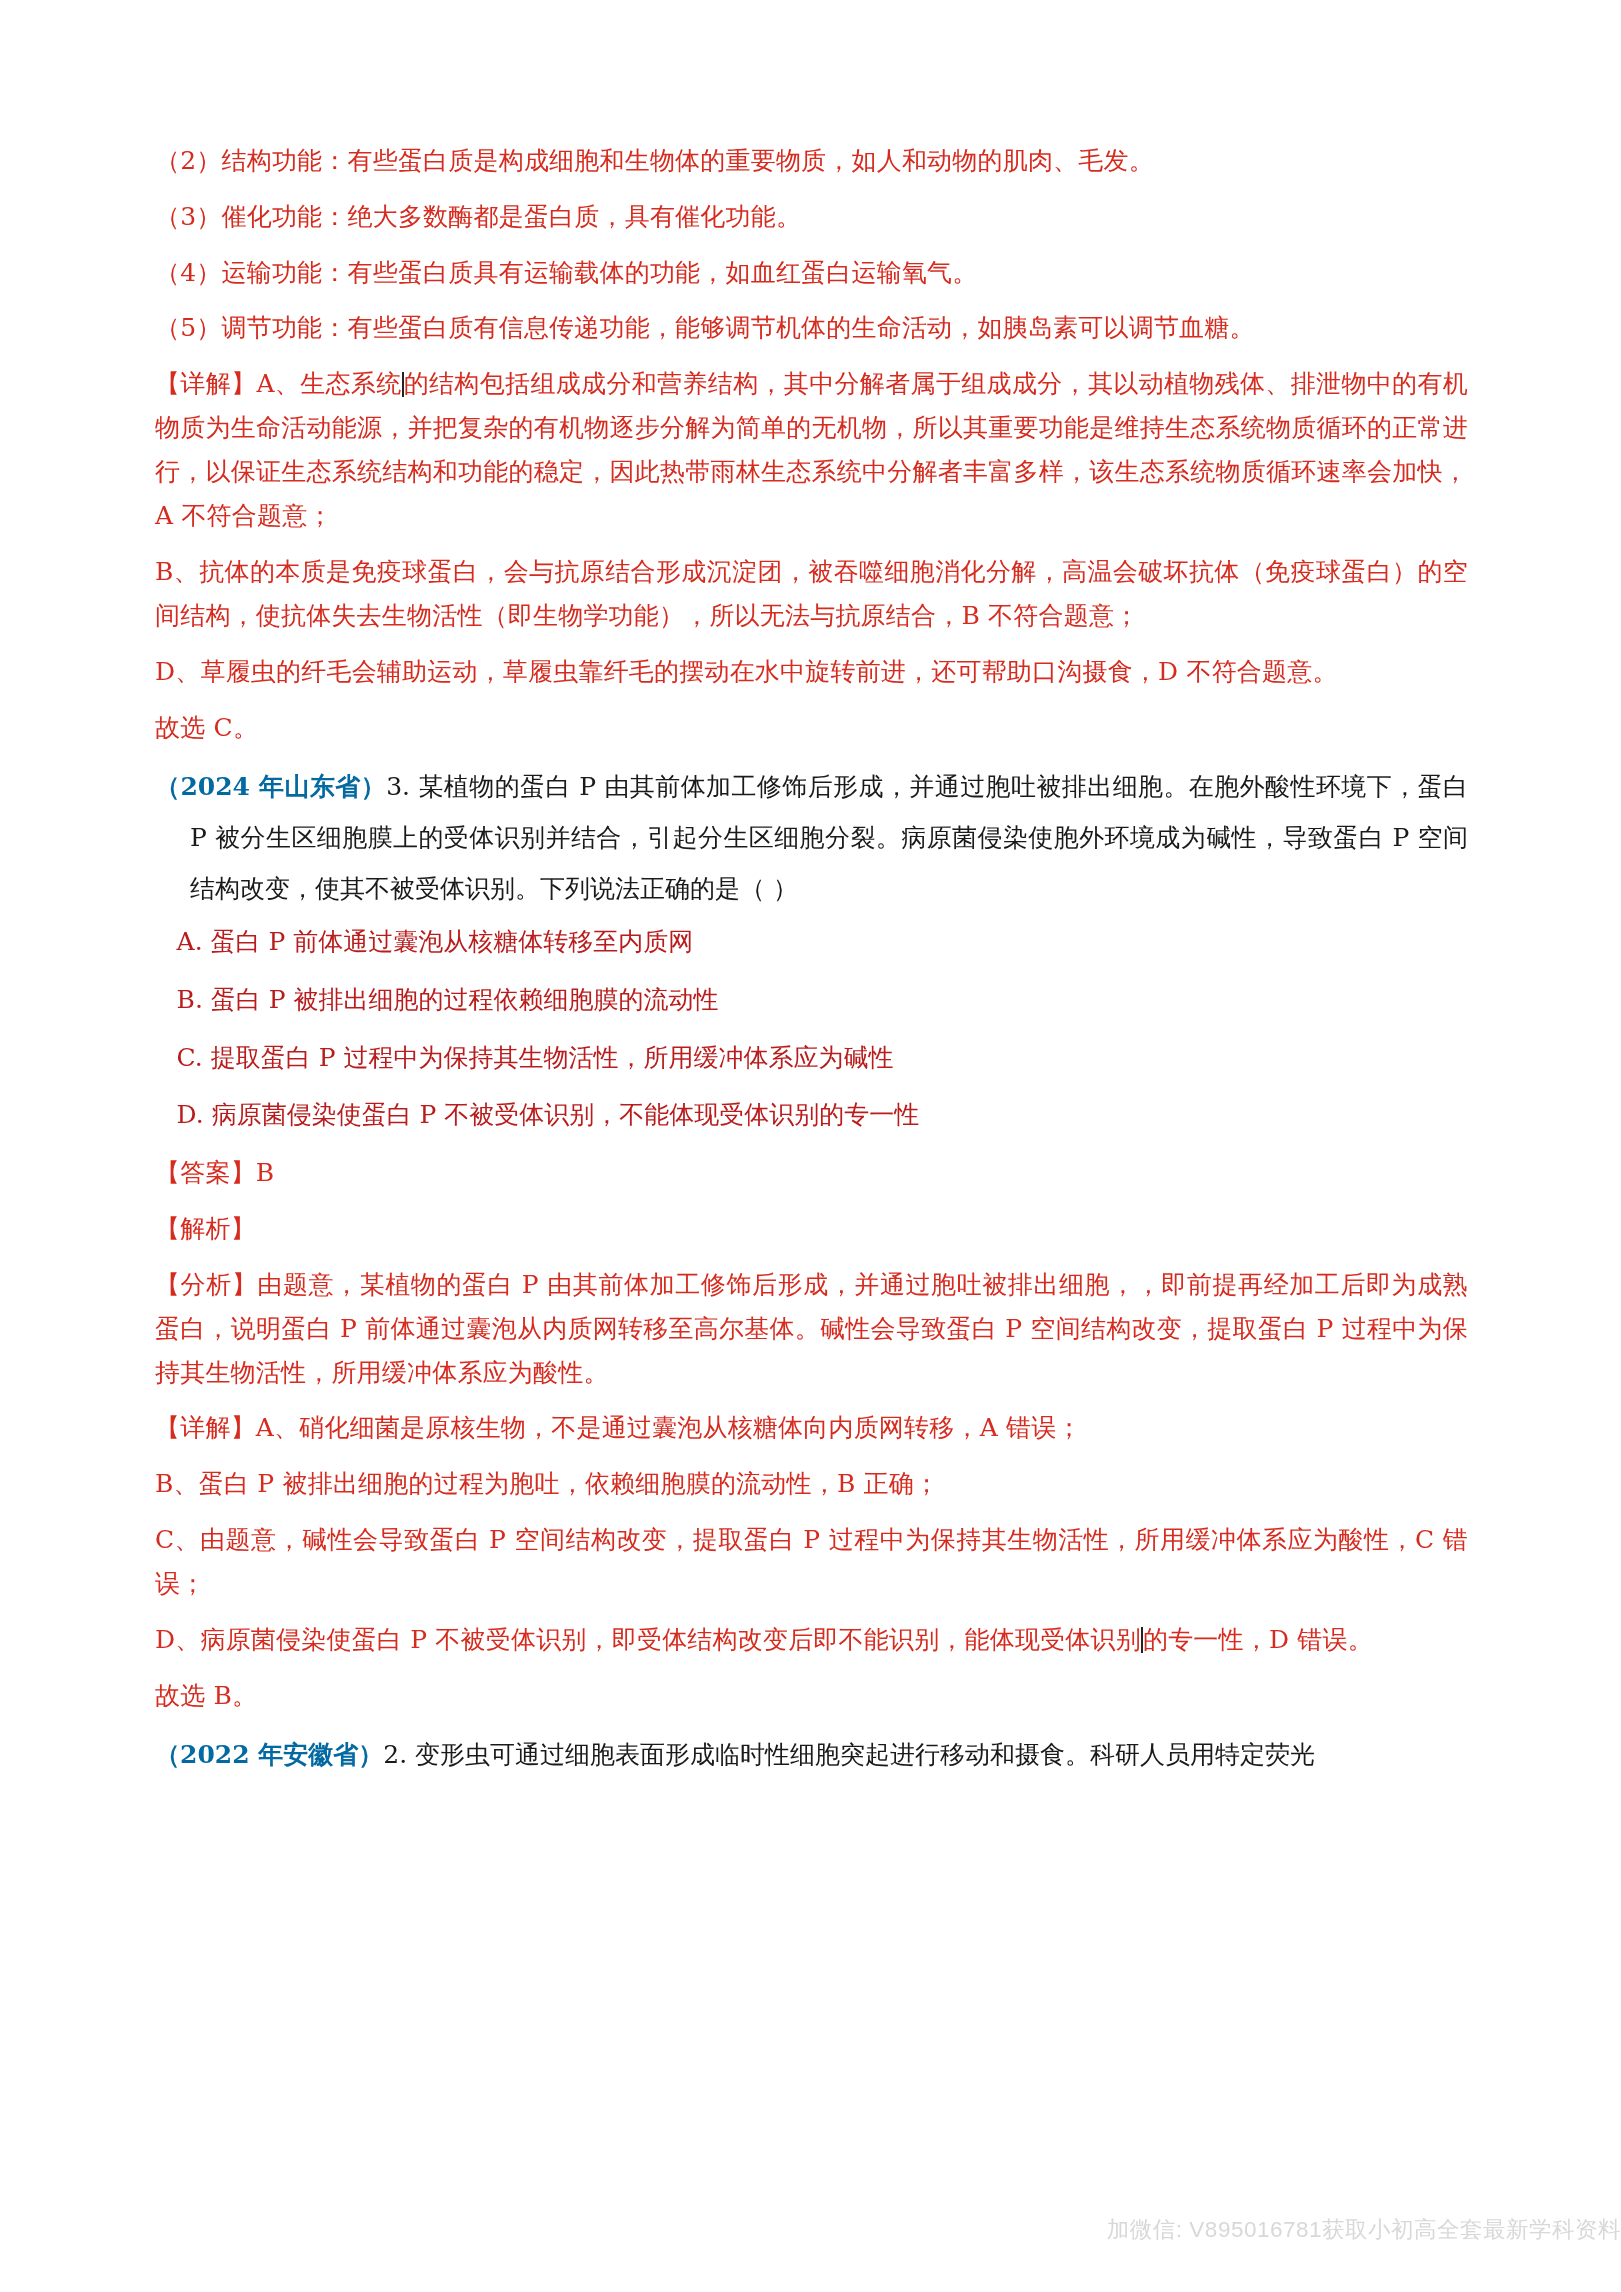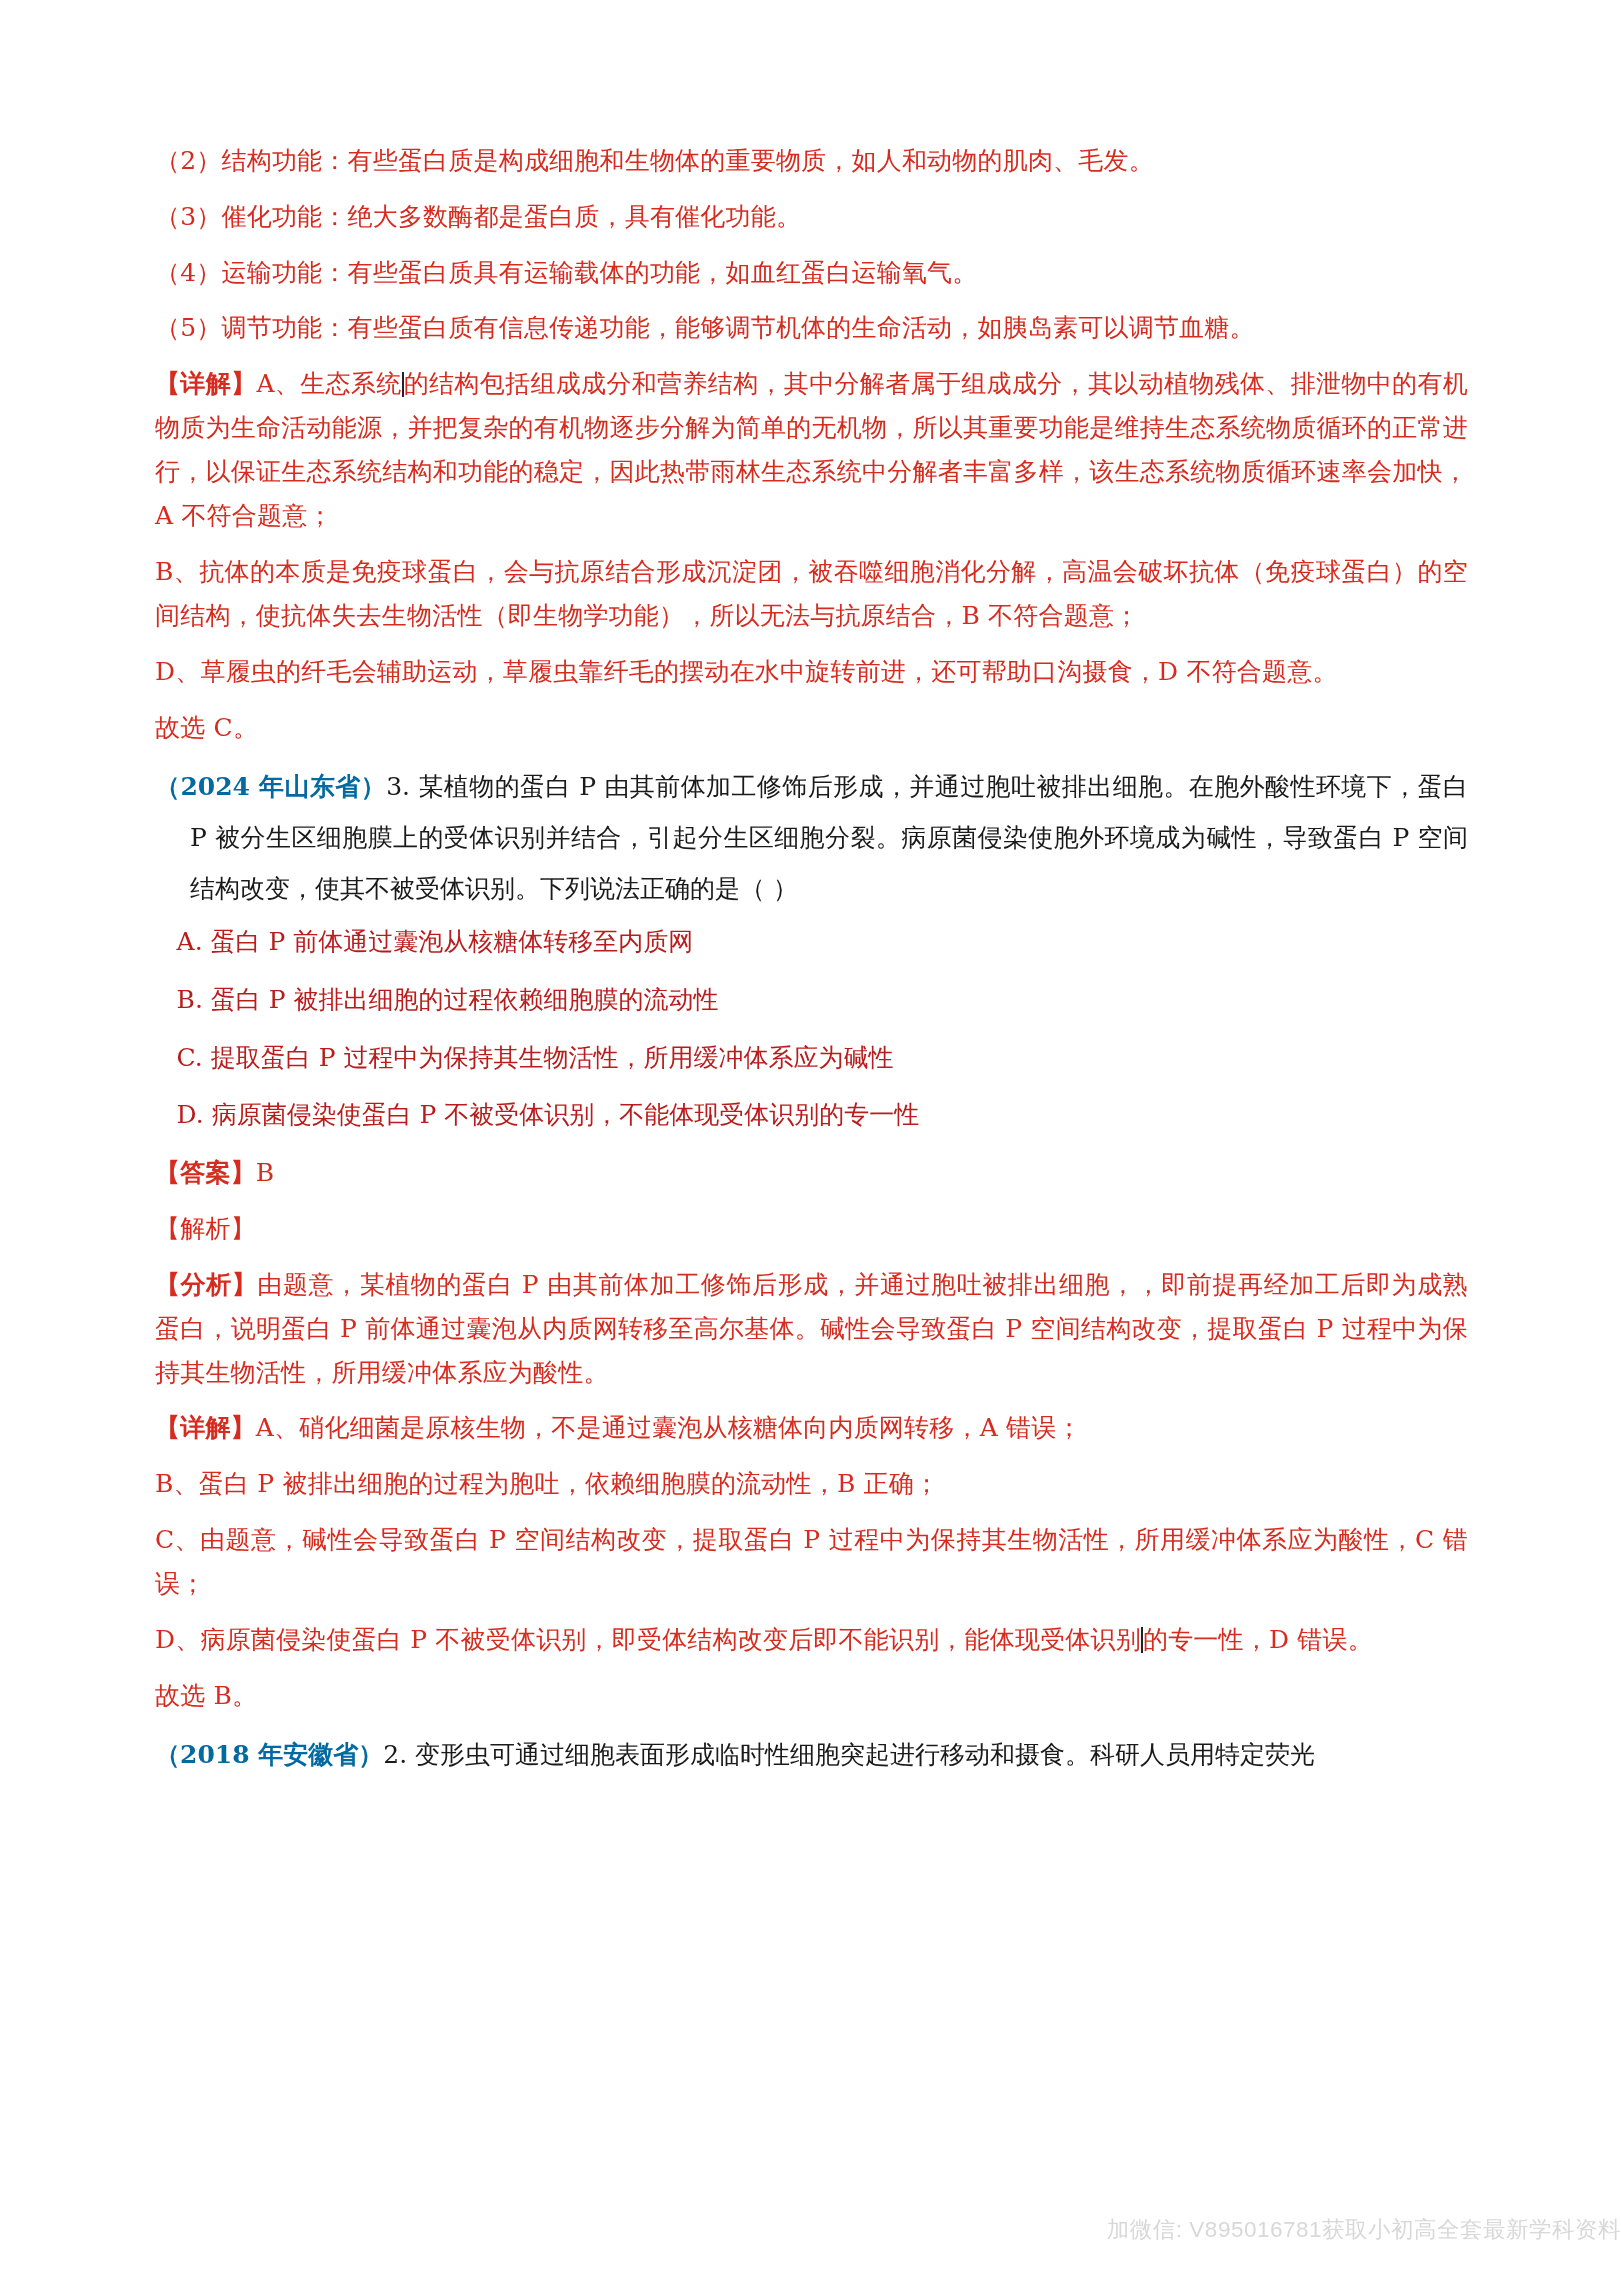--- a/index.html
+++ b/index.html
@@ -64,21 +64,21 @@
     font-family: "DejaVu Serif", "Liberation Serif", serif;
   }
   .opt {
     font-size: 25px;
     line-height: 44px;
     color: #b91c1c;
     margin: 0 0 13.7px 0;
     padding-left: 21.6px;
     word-break: break-all;
   }
-  .tag { font-weight: bold; }
+  .tag { font-weight: normal; }
 
   .footer {
     position: absolute;
     left: 0;
     top: 2198px;
     width: 1621px;
     text-align: right;
     font-size: 22.5px;
     color: #d8d8d8;
     font-family: Liberation Sans, sans-serif;
@@ -127,19 +127,19 @@
 
     <p class="p red flow"><span class="tag">【详解】</span><span>A、硝化细菌是原核生物，不是通过囊泡从核糖体向内质网转移，A 错误；</span></p>
 
     <p class="p red flow">B、蛋白 P 被排出细胞的过程为胞吐，依赖细胞膜的流动性，B 正确；</p>
     <p class="p red flow">C、由题意，碱性会导致蛋白 P 空间结构改变，提取蛋白 P 过程中为保持其生物活性，所用缓冲体系应为酸性，C 错误；</p>
 
     <p class="p red flow"><span>D、病原菌侵染使蛋白 P 不被受体识别，即受体结构改变后即不能识别，能体现受体识别</span><span class="caret"></span><span>的专一性，D 错误。</span></p>
 
     <p class="p red flow">故选 B。</p>
 
-    <p class="stem"><span class="prov">（2018 年安徽省）</span><span>2.</span> <span>变形虫可通过细胞表面形成临时性细胞突起进行移动和摄食。科研人员用特定荧光</span></p>
+    <p class="stem"><span class="prov">（2022 年安徽省）</span><span>2.</span> <span>变形虫可通过细胞表面形成临时性细胞突起进行移动和摄食。科研人员用特定荧光</span></p>
 
   </div>
 
   <div class="footer">加微信: V895016781获取小初高全套最新学科资料</div>
 </div>
 
 
 </body></html>

